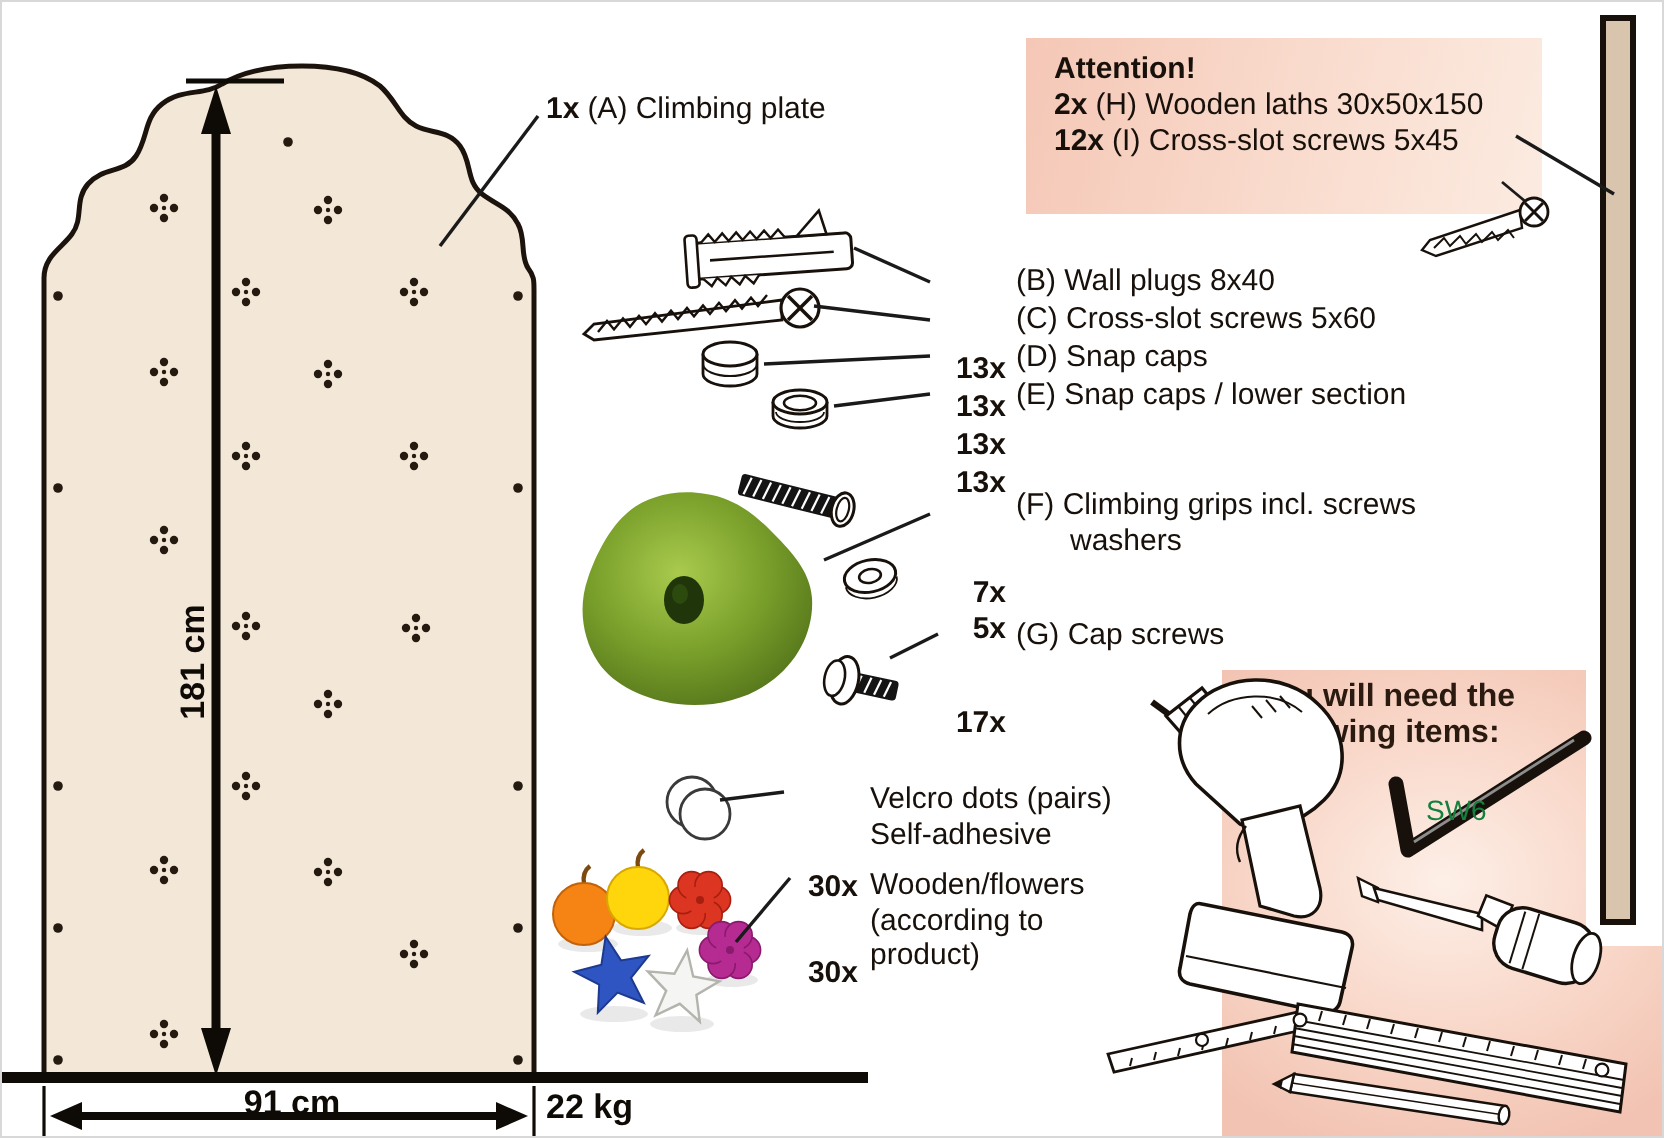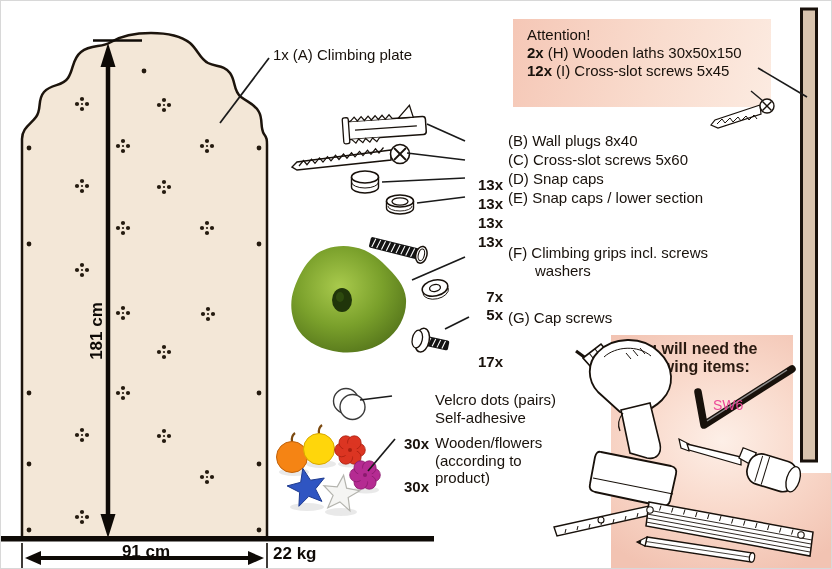--- a/index.html
+++ b/index.html
@@ -14,32 +14,32 @@
     background:linear-gradient(105deg,#f5c7b6 0%,#f9dcce 55%,#fcebe1 100%);
     padding:7px 0 0 14px;box-sizing:border-box;
   }
   #tools-box{
     left:610px;top:334px;width:222px;height:235px;
     background:radial-gradient(75% 60% at 50% 45%,#fdefe7 0%,#f9d9cb 50%,#f2c3b2 100%);
   }
   svg#art{position:absolute;left:0;top:0;z-index:1;pointer-events:none;}
   .txt{position:absolute;z-index:2;white-space:nowrap;}
   .att-line{font-size:15px;line-height:18px;}
-  .bold{font-weight:400;}
+  .bold{font-weight:700;}
   .att-line .q{font-weight:700;margin-right:4px;}
   .tools-title{font-weight:700;font-size:16px;line-height:18px;color:#2a1a10;padding:5px 0 0 17px;}
   .prow{display:flex;font-size:15px;line-height:17.5px;}
   .prow .q{font-weight:700;width:35px;text-align:right;margin-right:5px;flex:none;margin-top:44px;}
   .vrow .q{width:32px;margin-right:6px;}
   .ind{padding-left:27px;}
   .dim{font-weight:700;font-size:17px;color:#0e0a06;}
   #label-a{font-size:15px;}
-  #label-a .q{font-weight:400;margin-right:4px;text-align:center;}
+  #label-a .q{font-weight:700;margin-right:4px;text-align:center;}
   #height-label{left:56px;top:320px;width:80px;text-align:center;transform:rotate(-90deg);}
-  #sw6-label{left:712px;top:396px;font-size:14px;color:#ec4899;}
+  #sw6-label{left:712px;top:396px;font-size:14px;color:#15803d;}
 </style>
 </head>
 <body>
 
 <div id="stage">
 
   <div class="box" id="attention-box">
     <div class="att-line bold">Attention!</div>
     <div class="att-line"><span class="q">2x</span><span>(H) Wooden laths 30x50x150</span></div>
     <div class="att-line"><span class="q">12x</span><span>(I) Cross-slot screws 5x45</span></div>

